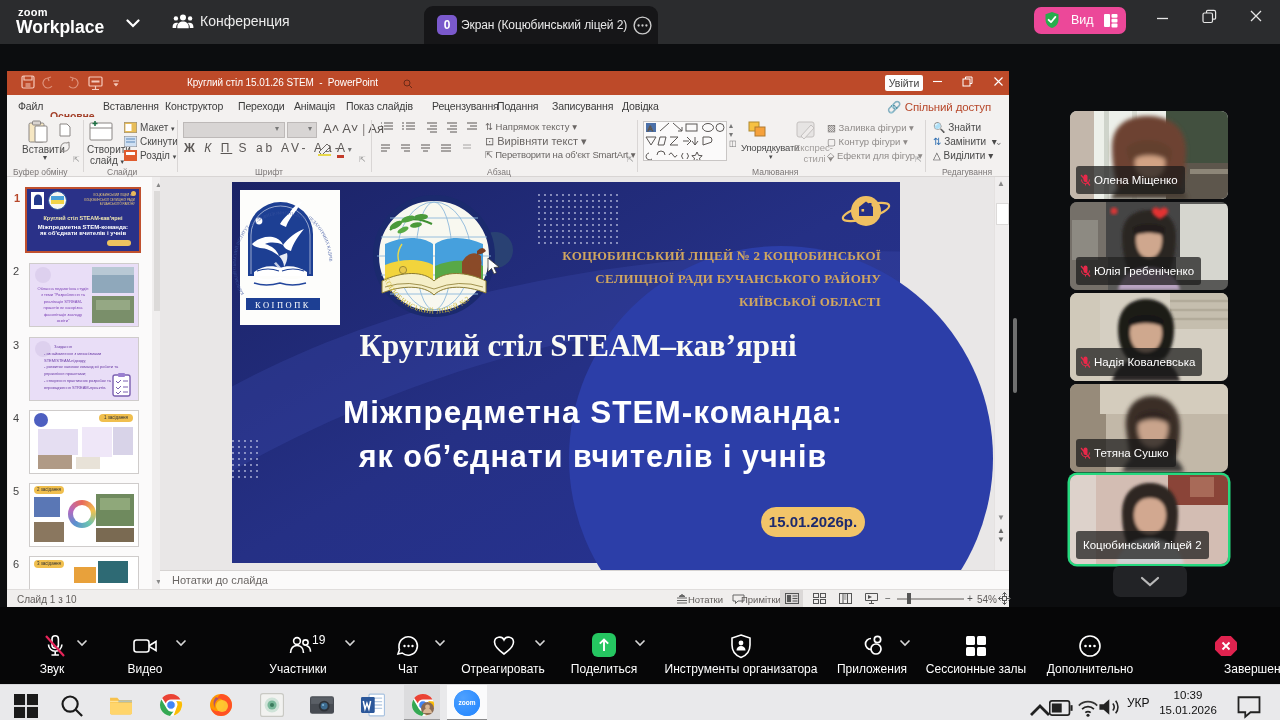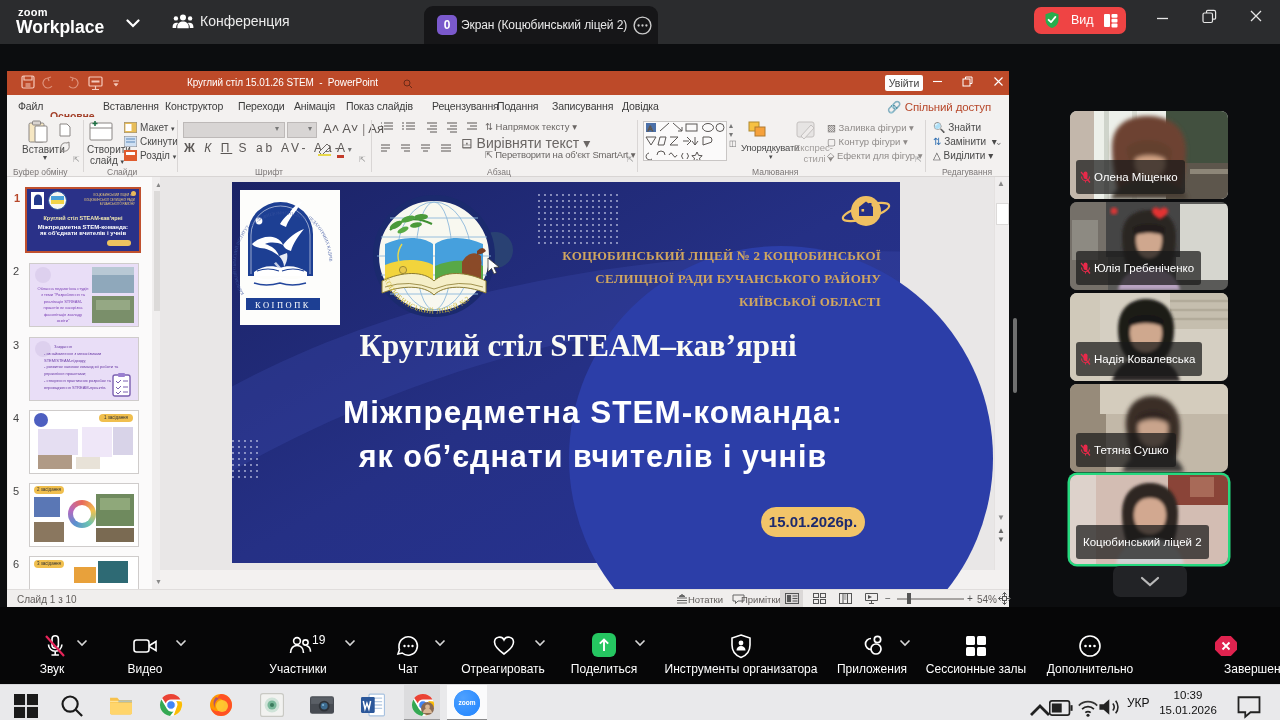--- a/index.html
+++ b/index.html
@@ -10,21 +10,21 @@
   #topbar { position:absolute; left:0; top:0; width:1280px; height:44px; background:#2b2c2e; }
   #zlogo1 { position:absolute; left:18px; top:6px; color:#fff; font-size:11px; font-weight:bold; letter-spacing:.3px;}
   #zlogo2 { position:absolute; left:16px; top:17px; color:#fff; font-size:17.5px; font-weight:bold; letter-spacing:0px;}
   #topchev { position:absolute; left:126px; top:19px; }
   #conf { position:absolute; left:200px; top:13px; color:#ececec; font-size:14px; }
   #confic { position:absolute; left:172px; top:12px; }
   #tab { position:absolute; left:424px; top:6px; width:234px; height:38px; background:#161618; border-radius:9px 9px 0 0; }
   #tab .badge { position:absolute; left:13px; top:9px; width:20px; height:20px; background:#7a59cc; border-radius:5px; color:#fff; font-size:12px; font-weight:bold; text-align:center; line-height:20px; }
   #tab .txt { position:absolute; left:37px; top:12px; color:#e9e9e9; font-size:12px; white-space:nowrap; letter-spacing:-0.1px; }
   #tab .dots { position:absolute; right:6px; top:10px; width:19px; height:19px; }
-  #vidpill { position:absolute; left:1034px; top:7px; width:92px; height:27px; background:#ef4444; border-radius:7px; }
+  #vidpill { position:absolute; left:1034px; top:7px; width:92px; height:27px; background:#ec4899; border-radius:7px; }
   .wctl { position:absolute; top:12px; color:#e6e6e6; font-size:15px; }
 
   
   #ppt { position:absolute; left:7px; top:71px; width:1002px; height:536px; background:#f3f1f0; }
   #ppt-title { position:absolute; left:0; top:0; width:100%; height:24px; background:#bd4a29; }
   #ppt-title .ttl { position:absolute; left:180px; top:6px; color:#fff; font-size:10px; letter-spacing:-0.1px; }
   #qsearch { position:absolute; left:386px; top:4px; width:241px; height:17px; background:#ecc4b2; border-radius:3px; color:#6b2a17; font-size:11px; line-height:17px; padding-left:24px; }
   #signin { position:absolute; left:878px; top:4px; width:38px; height:16px; background:#fdfdfd; border-radius:2px; color:#444; font-size:10.5px; text-align:center; line-height:16px; }
   .pctl { position:absolute; top:5px; color:#fff; font-size:12px; }
 
@@ -54,21 +54,21 @@
   
   #slide { position:absolute; left:72px; top:5px; width:668px; height:381px; }
   #slide svg { overflow:visible; }
 
   
   #notes { position:absolute; left:153px; top:499px; width:849px; height:19px; background:#fbfafa; border-top:1px solid #d6d3d2; color:#6a6664; font-size:11px; padding:3px 0 0 12px; }
   #pstatus { position:absolute; left:0; top:518px; width:100%; height:18px; background:#f0eeed; color:#615d5b; font-size:10px; border-top:1px solid #e0dddc; }
 
   
   .vtile { position:absolute; left:1070px; width:158px; height:88px; border-radius:7px; overflow:hidden; background:#333; }
-  .vname { position:absolute; left:6px; bottom:5px; height:34px; background:rgba(25,25,25,.72); border-radius:3px; color:#fff; font-size:11.5px; line-height:17px; padding:0 7px 0 4px; white-space:nowrap; display:flex; align-items:center; gap:3px;}
+  .vname { position:absolute; left:6px; bottom:5px; height:28px; background:rgba(25,25,25,.72); border-radius:3px; color:#fff; font-size:11.5px; line-height:17px; padding:0 7px 0 4px; white-space:nowrap; display:flex; align-items:center; gap:3px;}
   .vname.nomic { padding-left:7px; }
   #chevbtn { position:absolute; left:1113px; top:566px; width:74px; height:31px; background:#222326; border-radius:7px; }
 
   
   #ztb { position:absolute; left:0; top:607px; width:1280px; height:77px; background:#060607; }
   .zlbl { position:absolute; top:55px; color:#fff; font-size:12px; white-space:nowrap; transform:translateX(-50%); }
   .zic { position:absolute; top:26px; }
   .zcaret { position:absolute; top:32px; color:#d6d6d6; font-size:10px; }
 
   
@@ -248,21 +248,21 @@
             <path d="M68 2 h10 M71 5 h7 M68 8 h10 M71 11 h7"></path>
             <path d="M88 2 h10 M91 5 h7 M88 8 h10"></path>
         <path d="M2 24 h9 M2 27 h9 M2 30 h6"></path>
             <path d="M22 24 h9 M22 27 h9 M25 30 h6"></path>
             <path d="M42 24 h9 M42 27 h9 M44 30 h5"></path>
             <path d="M62 24 h10 M62 27 h10 M62 30 h10"></path>
             <path d="M84 24 h8 M84 27 h8" opacity=".5"></path>
       </g>
         </svg></g>
     <div style="position:absolute;left:478px;top:4px;font-size:9.5px;color:#6a6664;">⇅ Напрямок тексту ▾</div>
-    <div style="position:absolute;left:454px;top:18px;font-size:14px;color:#6a6664;">⊡ Вирівняти текст ▾</div>
+    <div style="position:absolute;left:478px;top:18px;font-size:11px;color:#6a6664;">⊡ Вирівняти текст ▾</div>
     <div style="position:absolute;left:478px;top:32px;font-size:9.5px;color:#6a6664;letter-spacing:-0.2px;">⇱ Перетворити на об'єкт SmartArt ▾</div>
     <div class="glabel" style="left:480px;">Абзац</div>
     <div style="position:absolute;left:620px;top:38px;font-size:8px;color:#999;">⇱</div>
     <div class="rsep" style="left:630px;"></div>
     
     <div style="position:absolute;left:636px;top:4px;width:84px;height:40px;background:#fbfafa;border:1px solid #c9c6c5;"></div>
     <svg width="80" height="38" style="position:absolute;left:638px;top:5px" viewBox="0 0 80 38">
       <g stroke="#5a5654" fill="none">
         <rect x="1" y="1" width="10" height="9" fill="#2b579a" stroke="none" opacity=".85"></rect>
           <text x="2.5" y="9" font-size="8" fill="#fff">A</text>
@@ -481,20 +481,21 @@
       </svg>
     </div>
   </div>
   <div id="cscroll">
     <div style="position:absolute;left:2px;top:2px;font-size:8px;color:#888;">▲</div>
     <div style="position:absolute;left:1px;top:26px;width:13px;height:22px;background:#fff;border:1px solid #dcdad9;"></div>
     <div style="position:absolute;left:2px;top:336px;font-size:8px;color:#888;">▼</div>
     <div style="position:absolute;left:2px;top:349px;font-size:8px;color:#666;">▲<br>▼</div>
   </div>
 
+  <div id="notes">Нотатки до слайда</div>
   <div id="pstatus">
     <span style="position:absolute;left:10px;top:4px;">Слайд 1 з 10</span>
     <span style="position:absolute;left:88px;top:4px;margin-top:25px;">українська</span>
     <svg width="12" height="10" style="position:absolute;left:669px;top:4px">
         <path d="M1 4 h10 M1 6.5 h10 M1 9 h10 M3 2.5 l3-2 3 2z" stroke="#666" fill="#666" stroke-width="1"></path>
       </svg>
     <span style="position:absolute;left:681px;top:4px;font-size:9.5px;">Нотатки</span>
     <svg width="13" height="10" style="position:absolute;left:725px;top:4px">
         <path d="M1 1 h11 v6 h-6 l-2.5 2.5 v-2.5 h-2.5 z" stroke="#666" fill="none"></path>
       </svg>

